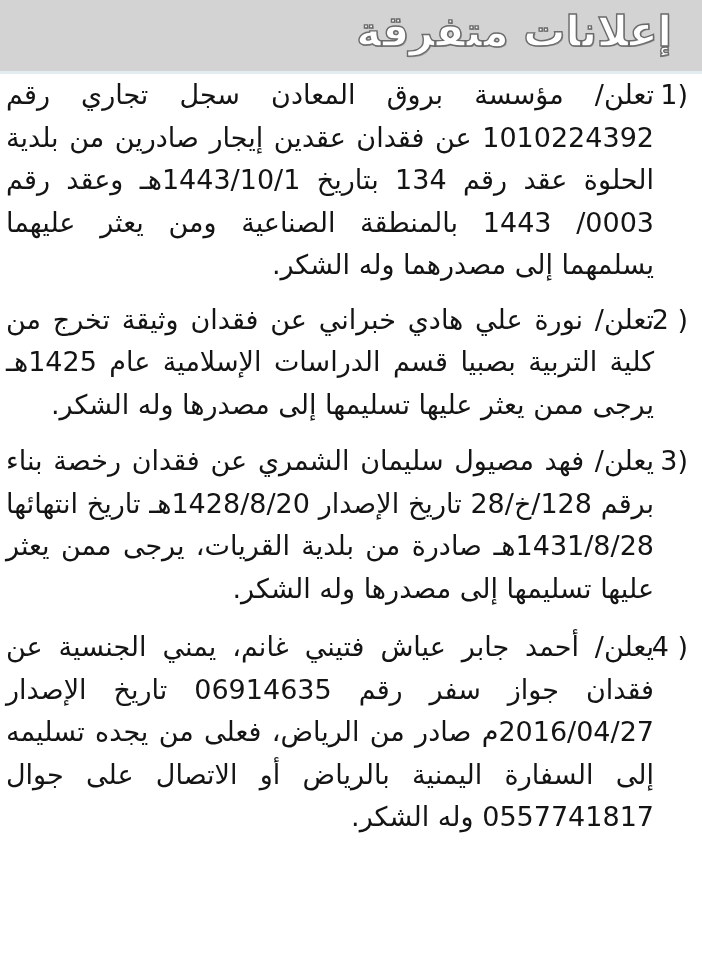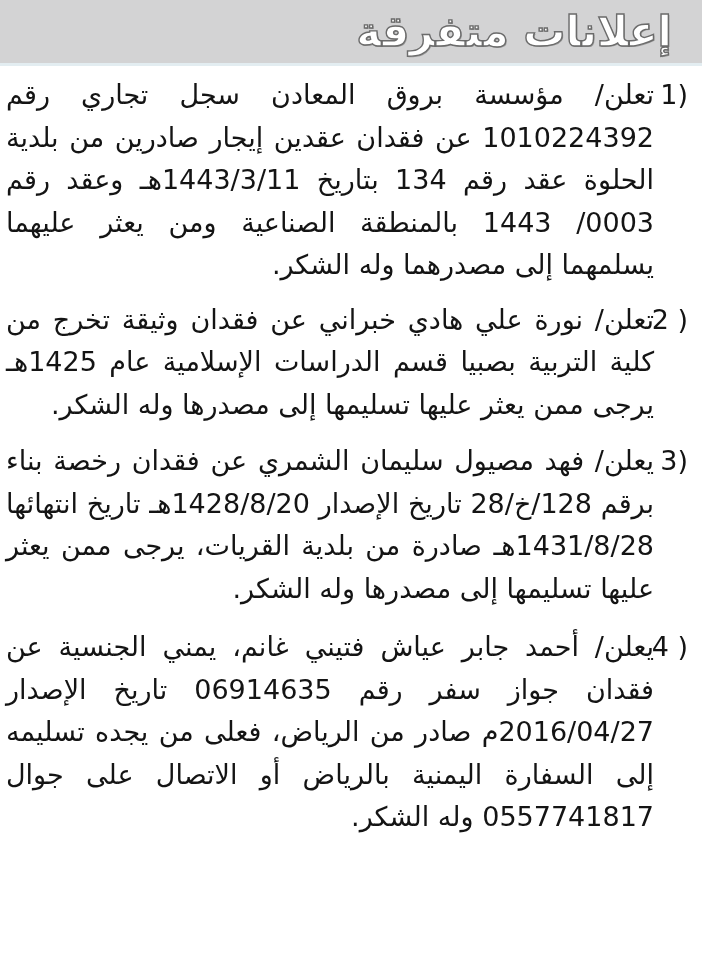--- a/index.html
+++ b/index.html
@@ -12,21 +12,21 @@
       height: 975px;
       overflow: hidden;
       position: relative;
       font-family: "DejaVu Sans", sans-serif;
       color: #141414;
     }
     .header {
       position: absolute;
       top: 0; left: 0;
       width: 702px;
-      height: 66px;
+      height: 74px;
       background: #d3d3d4;
       border-bottom: 3px solid #e3edf1;
       box-sizing: border-box;
     }
     .header-title {
       position: absolute;
       right: 30px;
       top: 4px;
       font-family: "DejaVu Sans", sans-serif;
       font-size: 42px;
@@ -73,21 +73,21 @@
 </head>
 <body>
 
 <div class="header">
   <div class="header-title">إعلانات متفرقة</div>
 </div>
 
 <div class="ads">
   <div class="ad">
     <span class="ad-number">1)</span>
-    <span class="ad-text">تعلن/ مؤسسة بروق المعادن سجل تجاري رقم 1010224392 عن فقدان عقدين إيجار صادرين من بلدية الحلوة عقد رقم 134 بتاريخ 1443/3/11هـ وعقد رقم 0003/ 1443 بالمنطقة الصناعية ومن يعثر عليهما يسلمهما إلى مصدرهما وله الشكر.</span>
+    <span class="ad-text">تعلن/ مؤسسة بروق المعادن سجل تجاري رقم 1010224392 عن فقدان عقدين إيجار صادرين من بلدية الحلوة عقد رقم 134 بتاريخ 1443/10/1هـ وعقد رقم 0003/ 1443 بالمنطقة الصناعية ومن يعثر عليهما يسلمهما إلى مصدرهما وله الشكر.</span>
   </div>
   <div class="ad">
     <span class="ad-number">2 )</span>
     <span class="ad-text">تعلن/ نورة علي هادي خبراني عن فقدان وثيقة تخرج من كلية التربية بصبيا قسم الدراسات الإسلامية عام 1425هـ يرجى ممن يعثر عليها تسليمها إلى مصدرها وله الشكر.</span>
   </div>
   <div class="ad">
     <span class="ad-number">3)</span>
     <span class="ad-text">يعلن/ فهد مصيول سليمان الشمري عن فقدان رخصة بناء برقم 128/خ/28 تاريخ الإصدار 1428/8/20هـ تاريخ انتهائها 1431/8/28هـ صادرة من بلدية القريات، يرجى ممن يعثر عليها تسليمها إلى مصدرها وله الشكر.</span>
   </div>
   <div class="ad">

